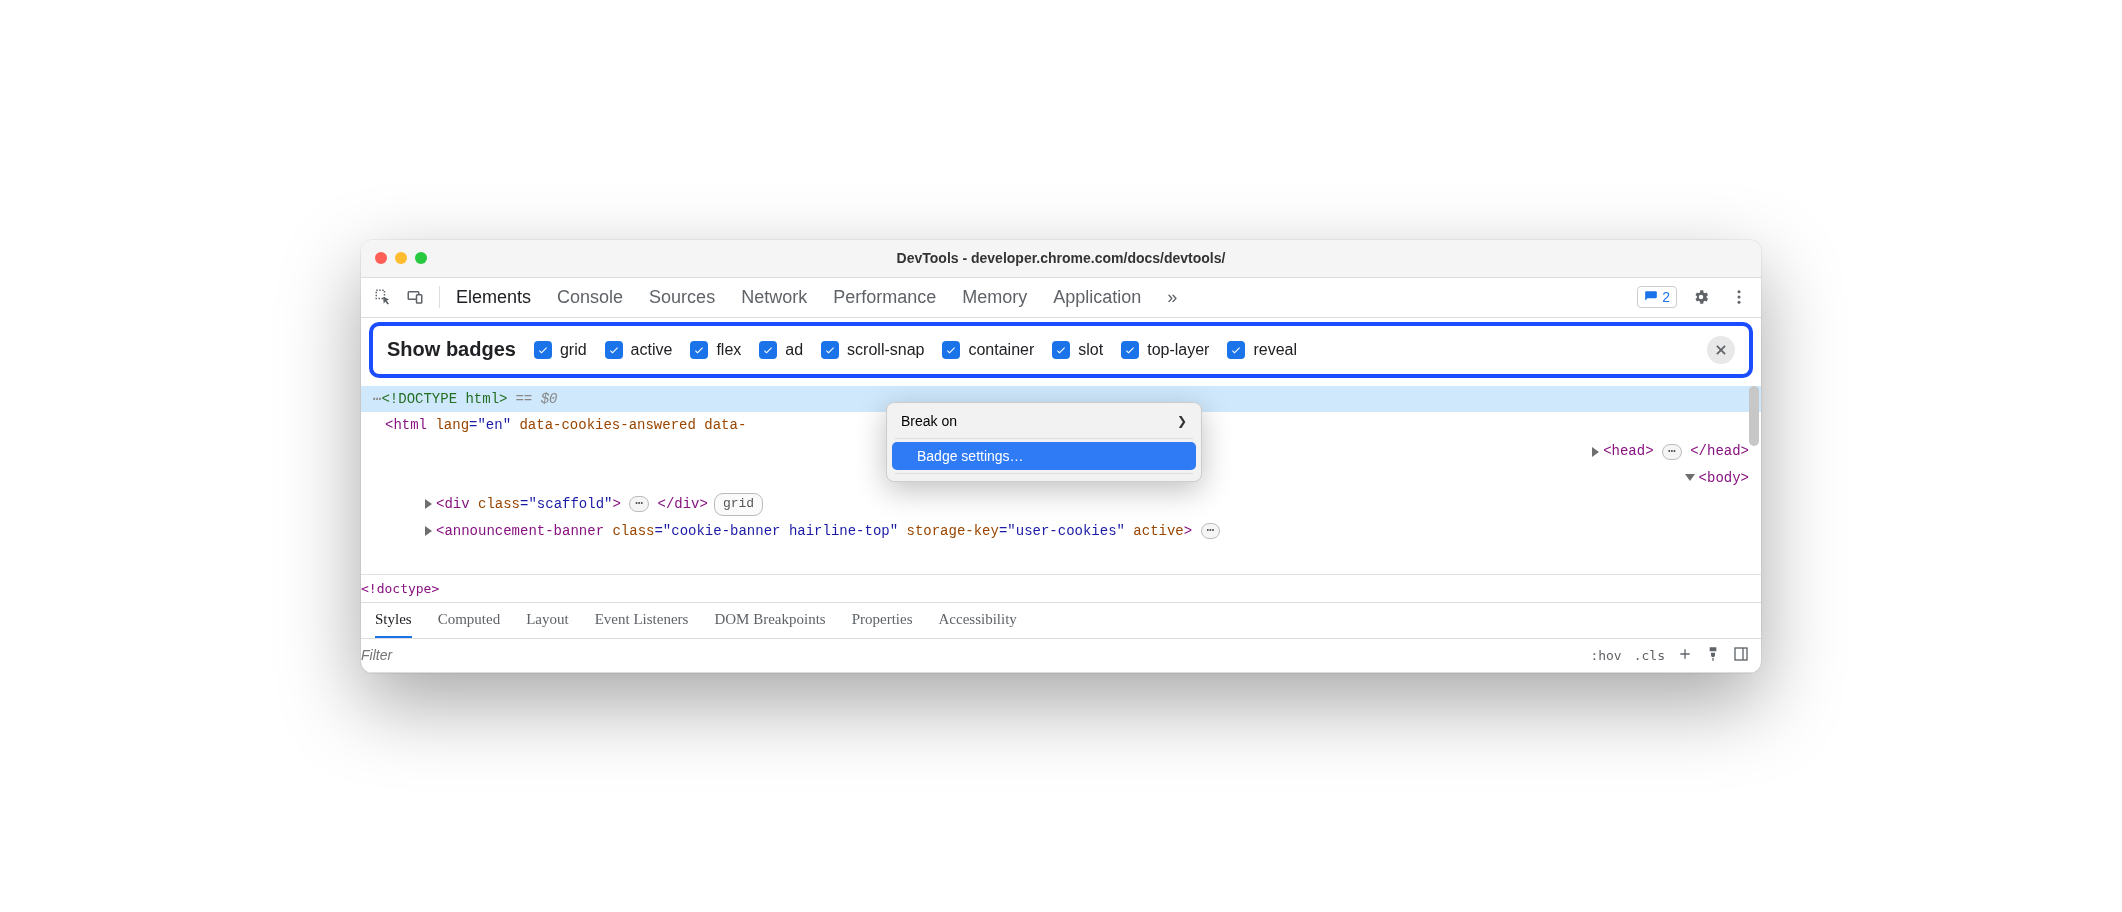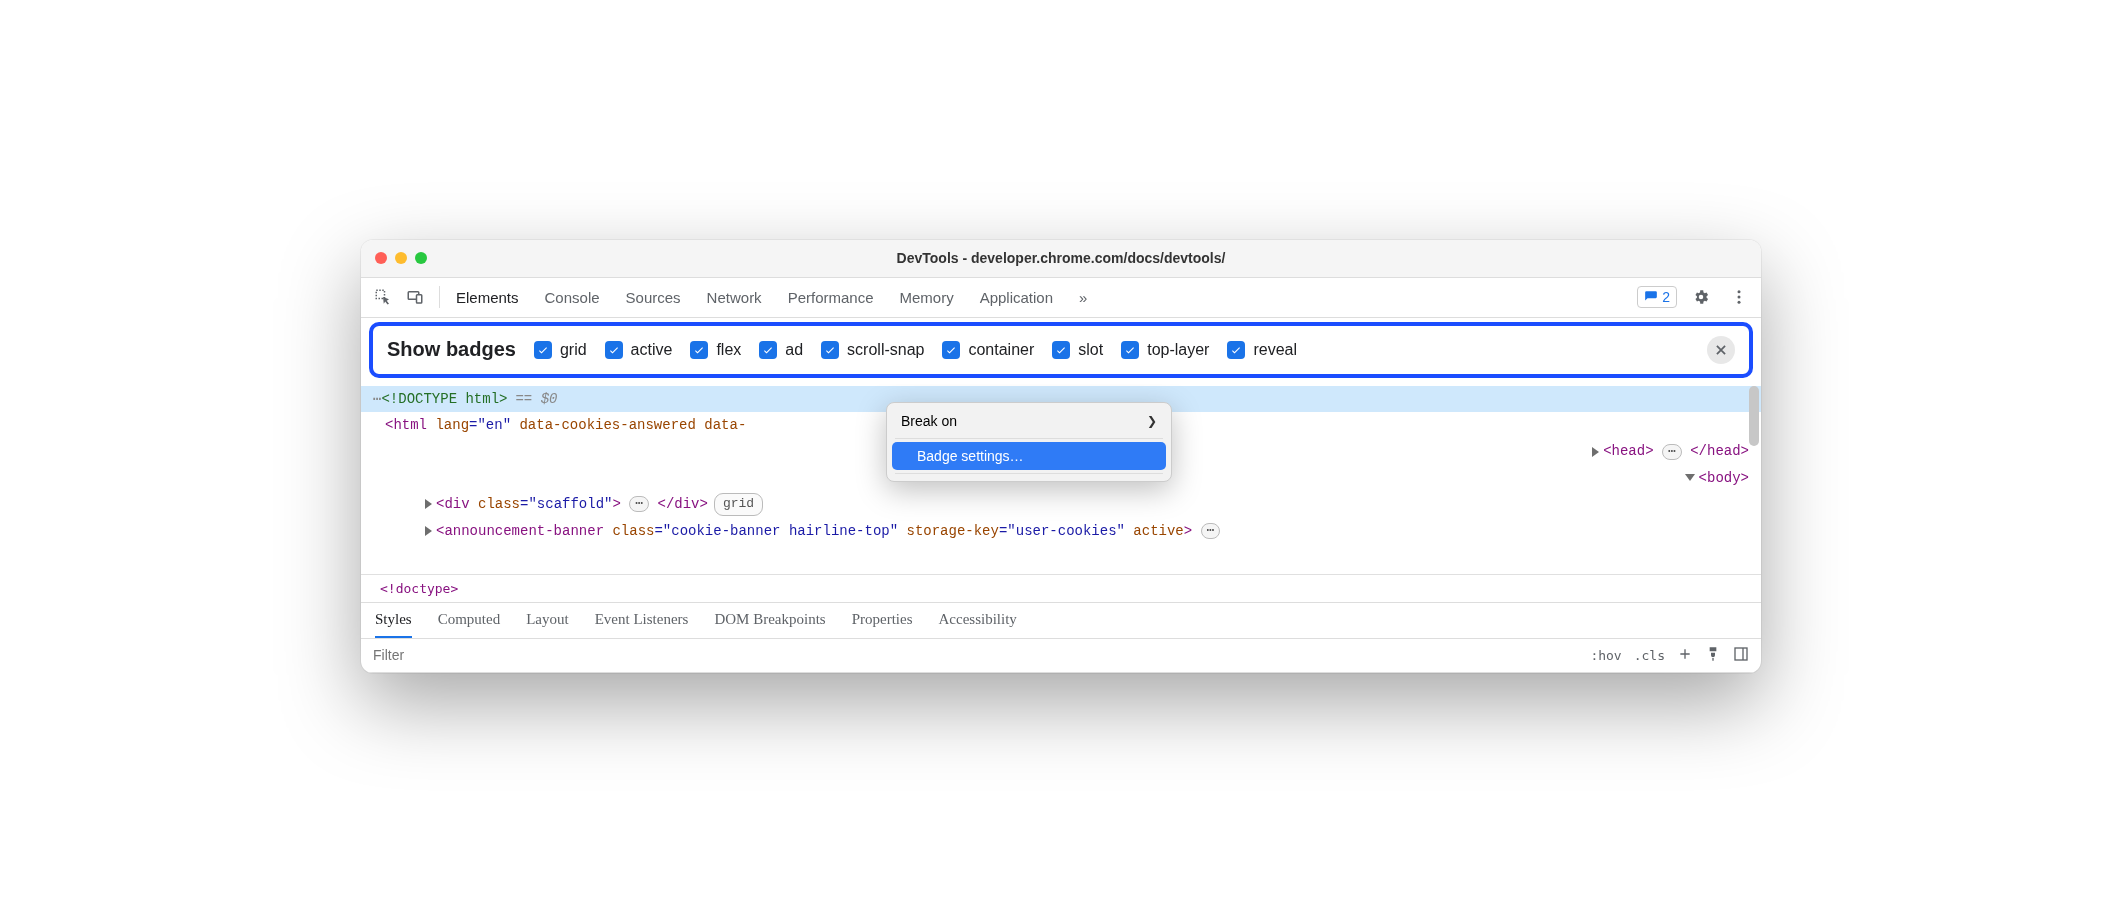--- a/index.html
+++ b/index.html
@@ -68,21 +68,21 @@
     .toolbar-sep {
       width: 1px; height: 22px; background: #ddd; margin: 0 6px;
     }
     .tabs {
       display: flex;
       gap: 26px;
       margin-left: 6px;
       flex: 1;
     }
     .tab {
-      font-size: 15px;
+      font-size: 18px;
       color: #5f6368;
       cursor: pointer;
       padding: 2px 0;
     }
     .tab.active { color: #202124; font-weight: 500; }
     .toolbar-right {
       display: flex;
       align-items: center;
       gap: 10px;
     }
@@ -192,21 +192,21 @@
       color: #555;
       background: #fafafa;
       margin-left: 6px;
       vertical-align: middle;
     }
     .eq0 { font-style: italic; color: #888; margin-left: 8px; }
     .context-menu {
       position: absolute;
       top: 18px;
       left: 525px;
-      width: 286px;
+      width: 316px;
       background: #f2f2f2;
       border: 1px solid #ccc;
       border-radius: 8px;
       box-shadow: 0 8px 30px rgba(0,0,0,0.25);
       padding: 4px 0;
       z-index: 10;
     }
     .menu-item {
       display: flex;
       justify-content: space-between;
@@ -219,21 +219,21 @@
     .menu-item.highlighted {
       background: #2f7bf6;
       color: #fff;
       border-radius: 5px;
       margin: 0 5px;
       padding: 6px 25px;
     }
     .menu-sep { height: 1px; background: #ddd; margin: 3px 8px; }
     .menu-arrow { font-size: 12px; color: #333; }
     .breadcrumb {
-      padding: 6px 19px;
+      padding: 6px 0;
       border-top: 1px solid #e0e0e0;
       border-bottom: 1px solid #ddd;
       font-family: Menlo, monospace;
       font-size: 13px;
       color: #881280;
       background: #fff;
     }
     .styles-tabs {
       display: flex;
       gap: 26px;
@@ -253,25 +253,26 @@
     }
     .filter-bar {
       display: flex;
       align-items: center;
       border-bottom: 1px solid #ddd;
       height: 34px;
     }
     .filter-input {
       flex: 1;
       border: none;
-      padding: 6px 12px;
+      padding: 6px 0;
       font-size: 14px;
       outline: none;
       color: #b91c1c;
       background: transparent;
+      font-style: italic;
     }
     .filter-tools {
       display: flex;
       align-items: center;
       gap: 12px;
       padding-right: 12px;
       font-family: Menlo, monospace;
       font-size: 13px;
       color: #5f6368;
     }

